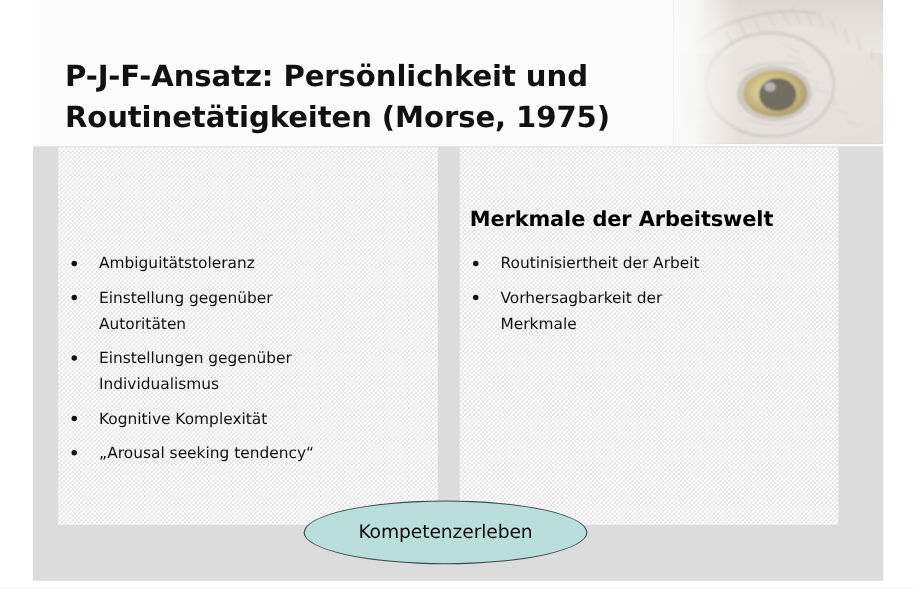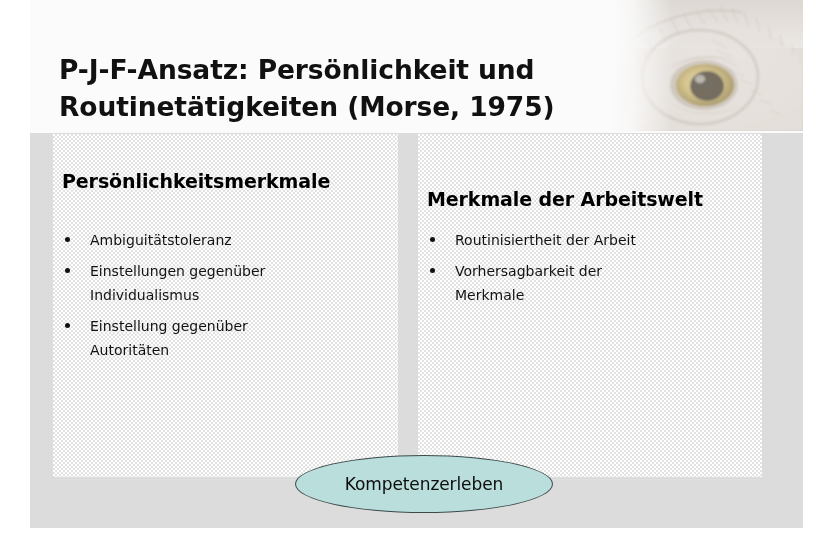--- a/index.html
+++ b/index.html
@@ -126,21 +126,21 @@
     width: 5px;
     height: 5px;
     border-radius: 50%;
     background: #111111;
   }
   .bullet-text { display: block; white-space: pre-line; }
 
   
   .ellipse {
     position: absolute;
-    left: 295px;
+    left: 276px;
     top: 455px;
     width: 258px;
     height: 58px;
     border-radius: 50%;
     background: #b9dedc;
     border: 1.3px solid #3d4a4a;
     box-sizing: border-box;
     display: flex;
     align-items: center;
     justify-content: center;
@@ -210,36 +210,43 @@
   </div>
 
   <h1 class="slide-title">P-J-F-Ansatz: Persönlichkeit und
 Routinetätigkeiten (Morse, 1975)</h1>
 
   <div class="body-bg"></div>
 
   <div id="panel-left" class="texture-panel"></div>
   <div id="panel-right" class="texture-panel"></div>
 
-  <div id="heading-left" class="col-heading">Persönlichkeitsmerkmale</div>
 
   <ul id="list-left" class="bullet-list">
     <li class="bullet-item">
       <span class="bullet-dot"></span>
       <span class="bullet-text">Ambiguitätstoleranz</span>
+    </li>
+    <li class="bullet-item">
+      <span class="bullet-dot"></span>
+      <span class="bullet-text">Einstellung gegenüber
+Autoritäten</span>
     </li>
     <li class="bullet-item">
       <span class="bullet-dot"></span>
       <span class="bullet-text">Einstellungen gegenüber
 Individualismus</span>
     </li>
     <li class="bullet-item">
       <span class="bullet-dot"></span>
-      <span class="bullet-text">Einstellung gegenüber
-Autoritäten</span>
+      <span class="bullet-text">Kognitive Komplexität</span>
+    </li>
+    <li class="bullet-item">
+      <span class="bullet-dot"></span>
+      <span class="bullet-text">„Arousal seeking tendency“</span>
     </li>
   </ul>
 
   <div id="heading-right" class="col-heading">Merkmale der Arbeitswelt</div>
 
   <ul id="list-right" class="bullet-list">
     <li class="bullet-item">
       <span class="bullet-dot"></span>
       <span class="bullet-text">Routinisiertheit der Arbeit</span>
     </li>

